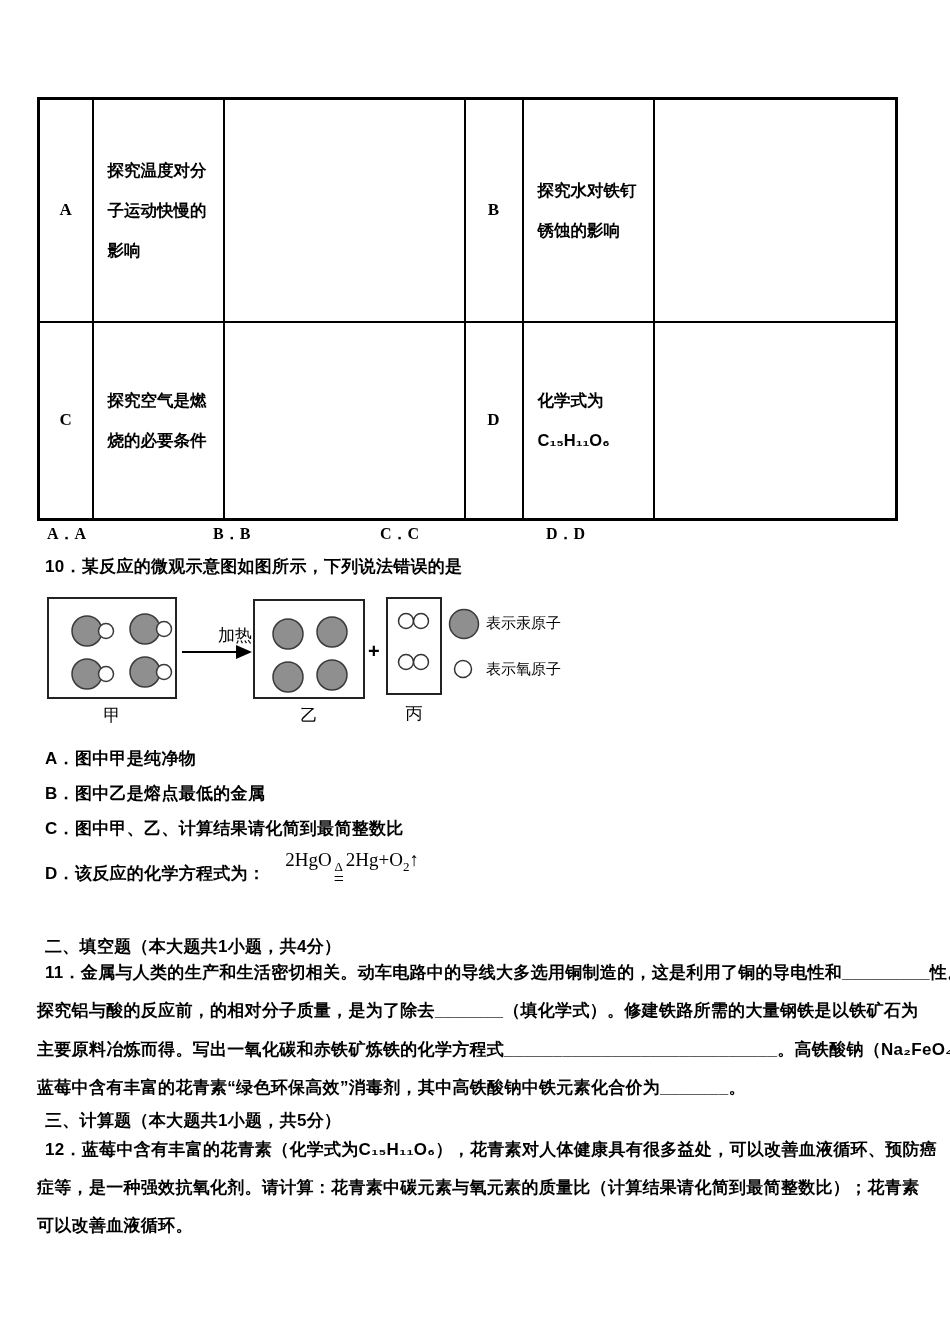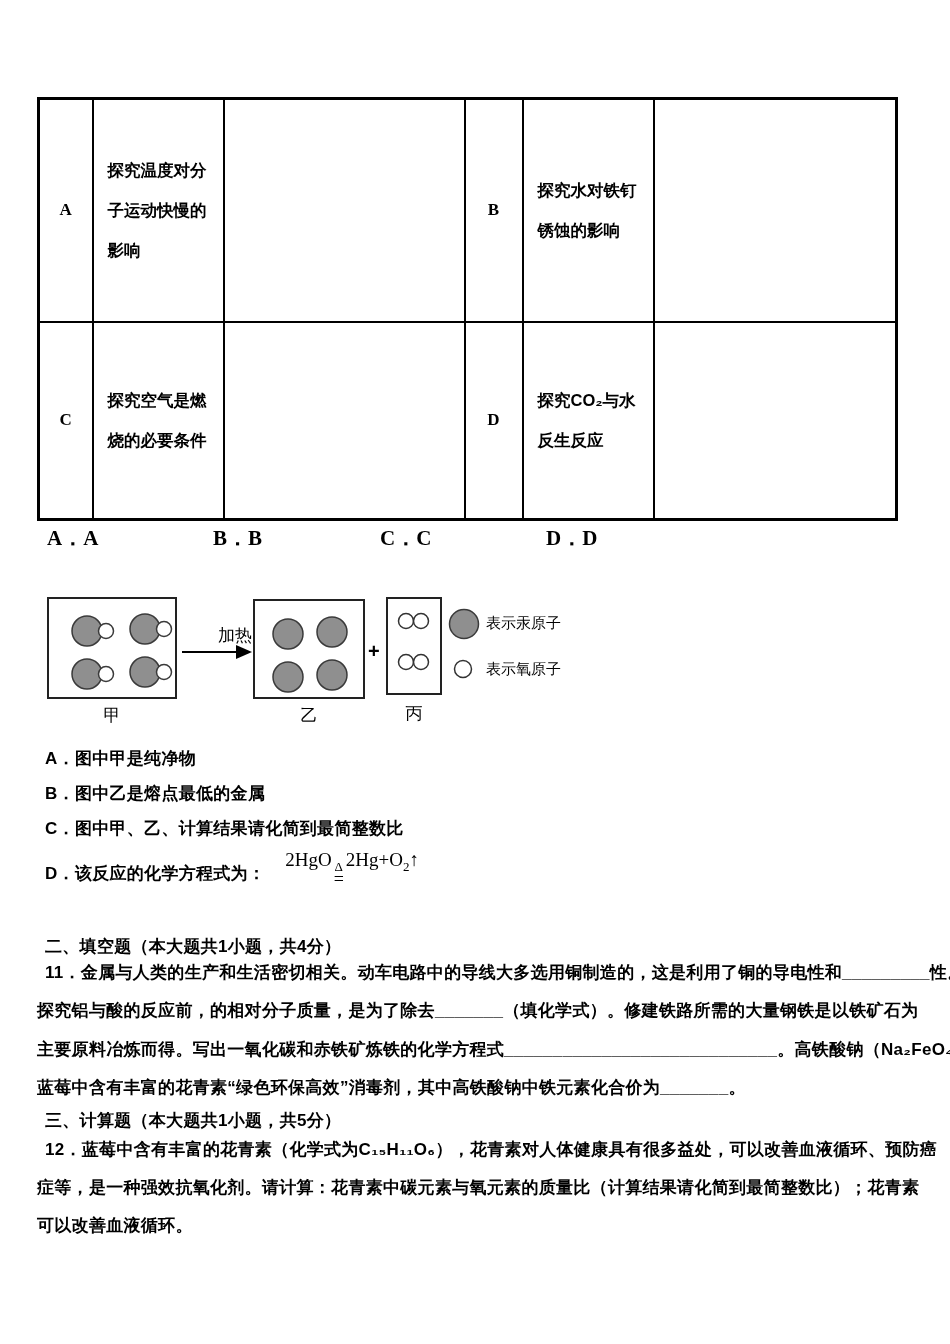--- a/index.html
+++ b/index.html
@@ -15,21 +15,21 @@
   td.letter2 { width:58px; }
   td.desc { width:131px; font-weight:bold; font-size:16.5px; line-height:2.45; padding:0 14px; vertical-align:middle; }
   td.diag { width:241px; padding:0; vertical-align:top; }
   td.diag2 { width:243px; }
   tr.r1 { height:223px; }
   tr.r2 { height:198px; }
   .dg { position:relative; width:100%; height:100%; overflow:hidden; }
 
   
   .bodyline { position:absolute; font-size:17px; font-weight:bold; white-space:nowrap; letter-spacing:0.3px; }
-  .ans { position:absolute; font-family:"Liberation Serif","DejaVu Serif",serif; font-weight:bold; font-size:21px; }
+  .ans { position:absolute; font-family:"Liberation Serif","DejaVu Serif",serif; font-weight:bold; font-size:16px; }
 
   
   .mol { position:absolute; left:40px; top:588px; width:660px; height:152px; }
   .mol .mlbl { position:absolute; font-size:17px; font-weight:normal; }
   .mol .plus { font-size:20px; font-weight:bold; }
   .mol .legend { font-size:15px; }
 
   
   .eq { font-family:"Liberation Serif","DejaVu Serif",serif; font-weight:normal; font-size:19px;
         position:relative; top:-13px; margin-left:20px; letter-spacing:0; }
@@ -74,40 +74,41 @@
         <div class="dg">
           
           
           
           
           
           
         </div>
       </td>
       <td class="letter letter2">D</td>
-      <td class="desc">探究CO₂与水反生反应</td>
+      <td class="desc">化学式为C₁₅H₁₁O₆</td>
       <td class="diag diag2">
         <div class="dg">
           
           
           
           
         </div>
       </td>
     </tr>
   </tbody>
     </table>
 
   <div>
     <span class="ans" style="left:47px;top:524px">A．A</span>
     <span class="ans" style="left:213px;top:524px">B．B</span>
     <span class="ans" style="left:380px;top:524px">C．C</span>
     <span class="ans" style="left:546px;top:524px">D．D</span>
   </div>
 
+  <div class="bodyline" style="left:45px;top:555px">10．某反应的微观示意图如图所示，下列说法错误的是</div>
 
   <div class="mol">
     <svg width="660" height="152" viewBox="0 0 660 152">
 
       <rect x="8" y="10" width="128" height="100" fill="none" stroke="#222" stroke-width="2"></rect>
       <g>
         <circle cx="47" cy="43" r="15" fill="#8f8f8f" stroke="#3a3a3a" stroke-width="1.5"></circle>
         <circle cx="66" cy="43" r="7.5" fill="#fff" stroke="#3a3a3a" stroke-width="1.5"></circle>
         <circle cx="105" cy="41" r="15" fill="#8f8f8f" stroke="#3a3a3a" stroke-width="1.5"></circle>
         <circle cx="124" cy="41" r="7.5" fill="#fff" stroke="#3a3a3a" stroke-width="1.5"></circle>

